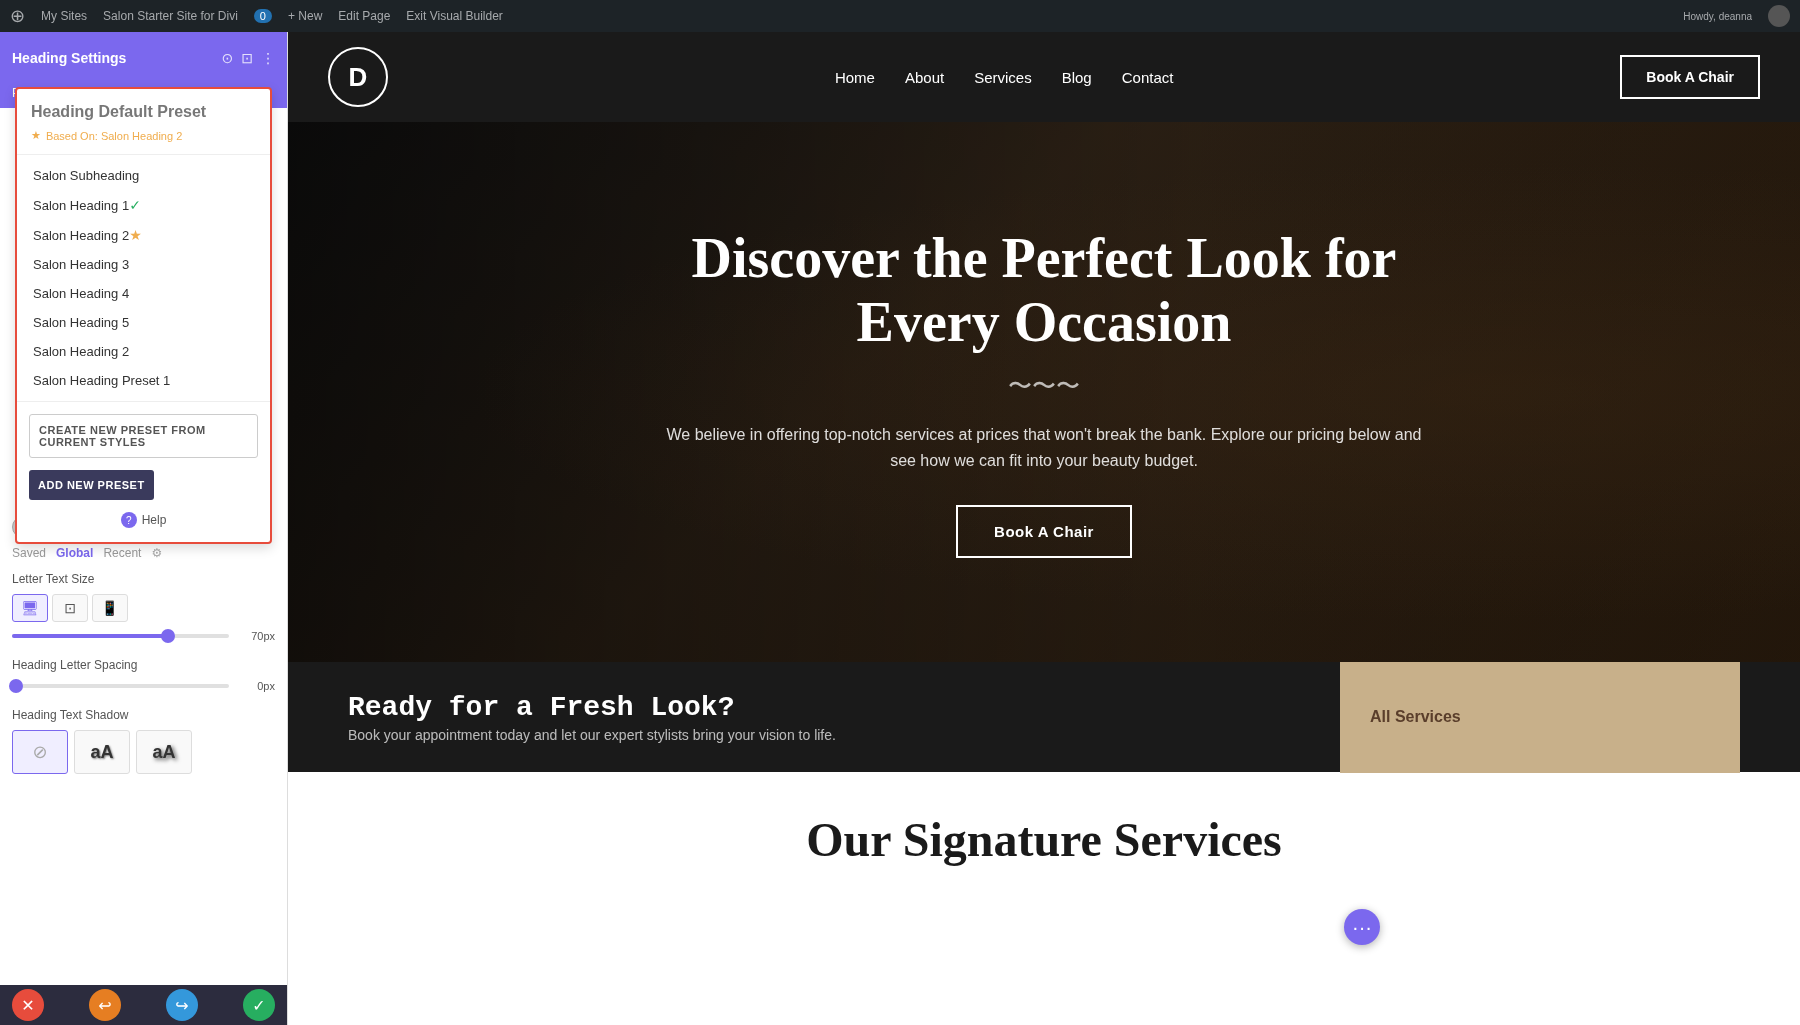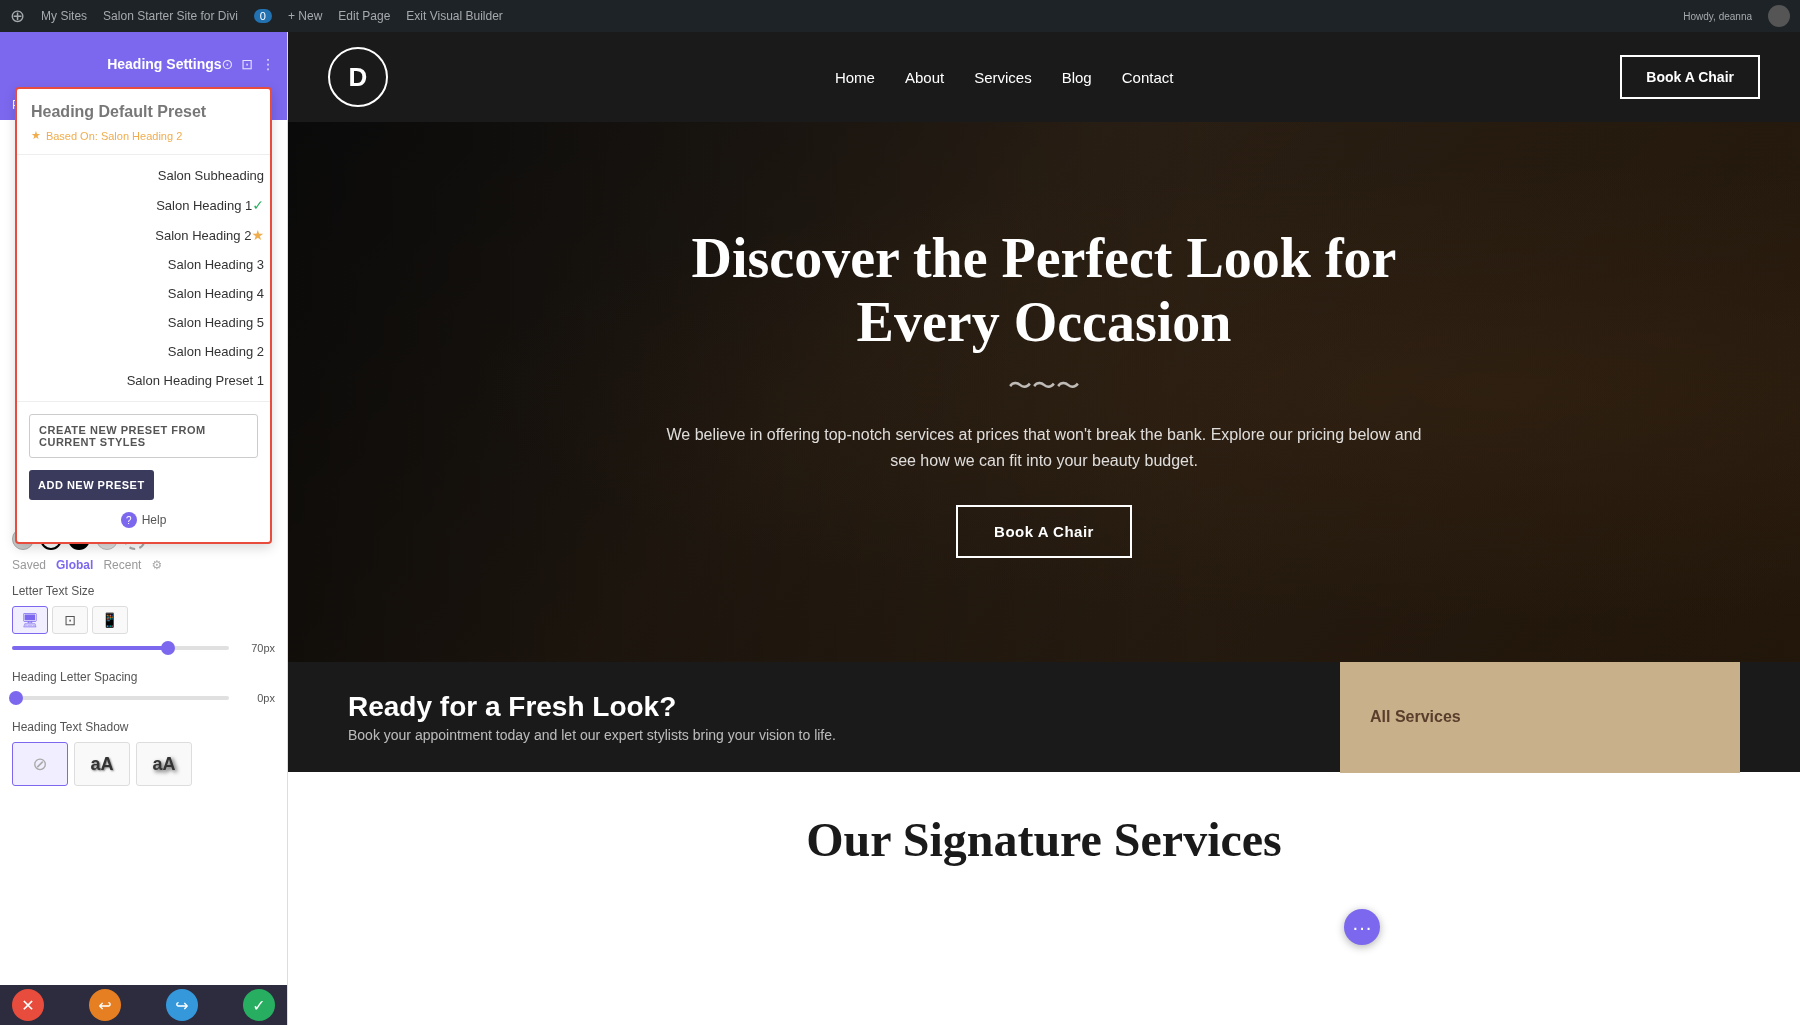--- a/index.html
+++ b/index.html
@@ -41,24 +41,24 @@
       flex-direction: column;
       flex-shrink: 0;
       border-right: 1px solid #ddd;
       position: relative;
       overflow-y: auto;
     }
 
     .panel-header {
       background: #7b68ee;
       color: #fff;
-      padding: 24px 12px;
-      display: flex;
-      align-items: center;
-      justify-content: flex-end;
+      padding: 18px 12px;
+      display: flex;
+      align-items: center;
+      justify-content: space-between;
       flex-shrink: 0;
     }
     .panel-header-title { font-size: 14px; font-weight: 600; }
     .panel-header-icons { display: flex; gap: 8px; }
     .panel-header-icons span { color: rgba(255,255,255,0.8); font-size: 14px; cursor: pointer; }
 
     .panel-preset-bar {
       background: #7b68ee;
       padding: 2px 12px 8px;
       color: #fff;
@@ -86,27 +86,27 @@
 
     .dropdown-section-title {
       padding: 6px 14px;
       font-size: 16px;
       font-weight: 600;
       color: #777;
       text-transform: none;
     }
 
     .dropdown-item {
-      padding: 7px 6px;
+      padding: 7px 16px;
       font-size: 13px;
       color: #333;
       cursor: pointer;
       display: flex;
       align-items: center;
-      justify-content: flex-end;
+      justify-content: flex-start;
     }
     .dropdown-item .check-icon { color: #27ae60; font-size: 14px; }
     .dropdown-item .star-icon { color: #f0ad4e; font-size: 14px; }
 
     .dropdown-divider { height: 1px; background: #eee; margin: 6px 0; }
 
     .dropdown-btn {
       margin: 6px 12px;
       padding: 9px;
       font-size: 11px;
@@ -362,21 +362,21 @@
       background: #1a1a1a;
       display: flex;
       align-items: center;
       padding: 0 60px;
     }
     .cta-text-area { flex: 1; }
     .cta-heading {
       font-size: 28px;
       font-weight: 700;
       color: #fff;
-      font-family: Liberation Sans, sans-serif;
+      font-family: Liberation Mono, monospace;
     }
     .cta-sub {
       font-size: 14px;
       color: rgba(255,255,255,0.7);
       margin-top: 4px;
     }
     .cta-right {
       background: #c8b08a;
       width: 400px;
       height: 112px;

